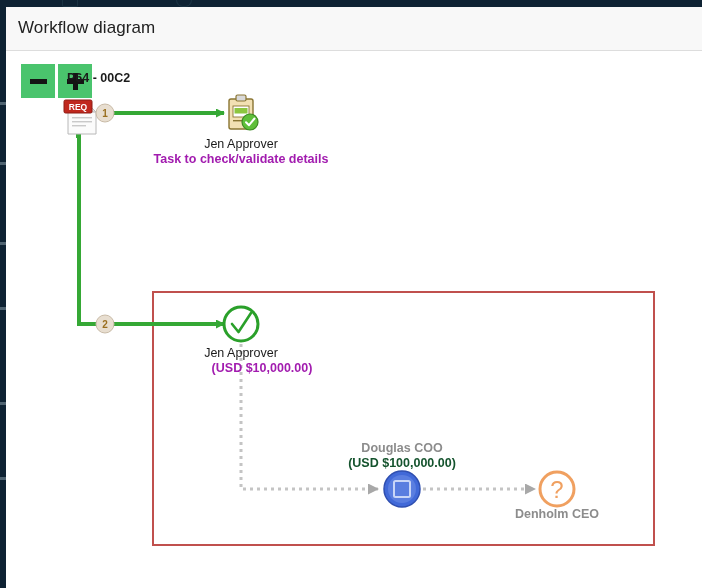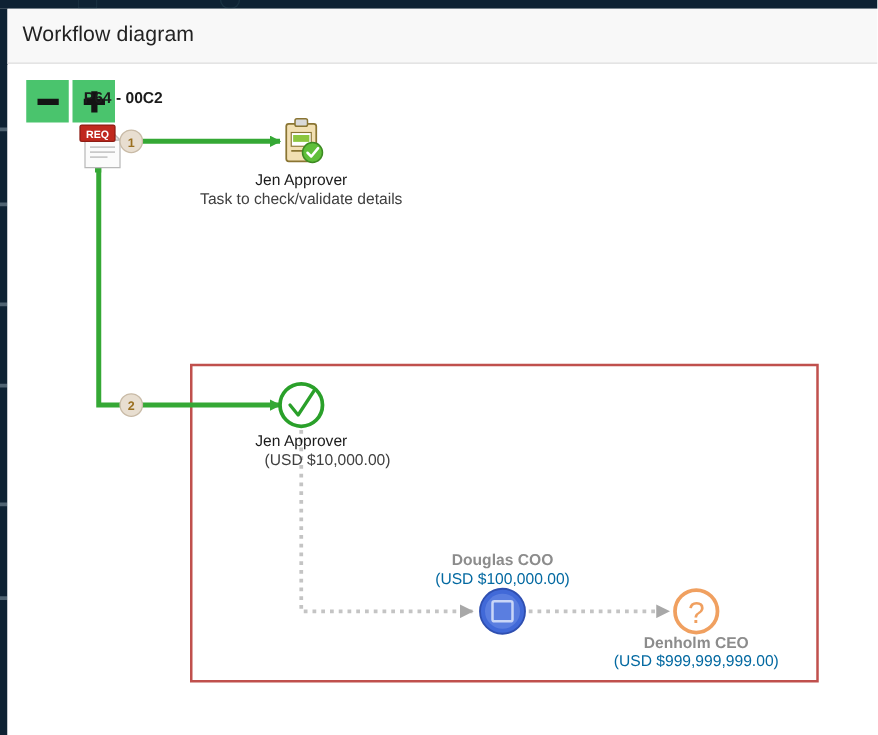--- a/index.html
+++ b/index.html
@@ -119,34 +119,34 @@
     pointer-events: none;
   }
   .lbl-bold {
     font-size: 12.5px;
     font-weight: normal;
     color: #1b1b1b;
     line-height: 15px;
   }
   .lbl-sub {
     font-size: 12.5px;
-    font-weight: normal;
-    color: #404040;
+    font-weight: bold;
+    color: #a21caf;
     line-height: 15px;
   }
   .lbl-grey-bold {
     font-size: 12.5px;
     font-weight: bold;
     color: #8c8c8c;
     line-height: 15px;
   }
   .lbl-grey {
     font-size: 12.5px;
-    font-weight: normal;
-    color: #0369a1;
+    font-weight: bold;
+    color: #14532d;
     line-height: 15px;
   }
   .lbl-id {
     font-size: 12.5px;
     font-weight: bold;
     color: #1b1b1b;
   }
 
   .centered { transform: translateX(-50%); }
 </style>
@@ -266,16 +266,15 @@
     <div class="lbl lbl-bold centered" style="left:235px; top:85px;">Jen Approver</div>
     <div class="lbl lbl-sub centered" style="left:235px; top:100px;">Task to check/validate details</div>
 
     <div class="lbl lbl-bold centered" style="left:235px; top:294px;">Jen Approver</div>
     <div class="lbl lbl-sub centered" style="left:235px; top:309px;padding-left:42px;">(USD $10,000.00)</div>
 
     <div class="lbl lbl-grey-bold centered" style="left:396px; top:389px;">Douglas COO</div>
     <div class="lbl lbl-grey centered" style="left:396px; top:404px;">(USD $100,000.00)</div>
 
     <div class="lbl lbl-grey-bold centered" style="left:551px; top:455px;text-align:right;">Denholm CEO</div>
-    <div class="lbl lbl-grey centered" style="left:551px; top:470px;">(USD $999,999,999.00)</div>
 
   </div>
 </div>
 
 </body></html>

